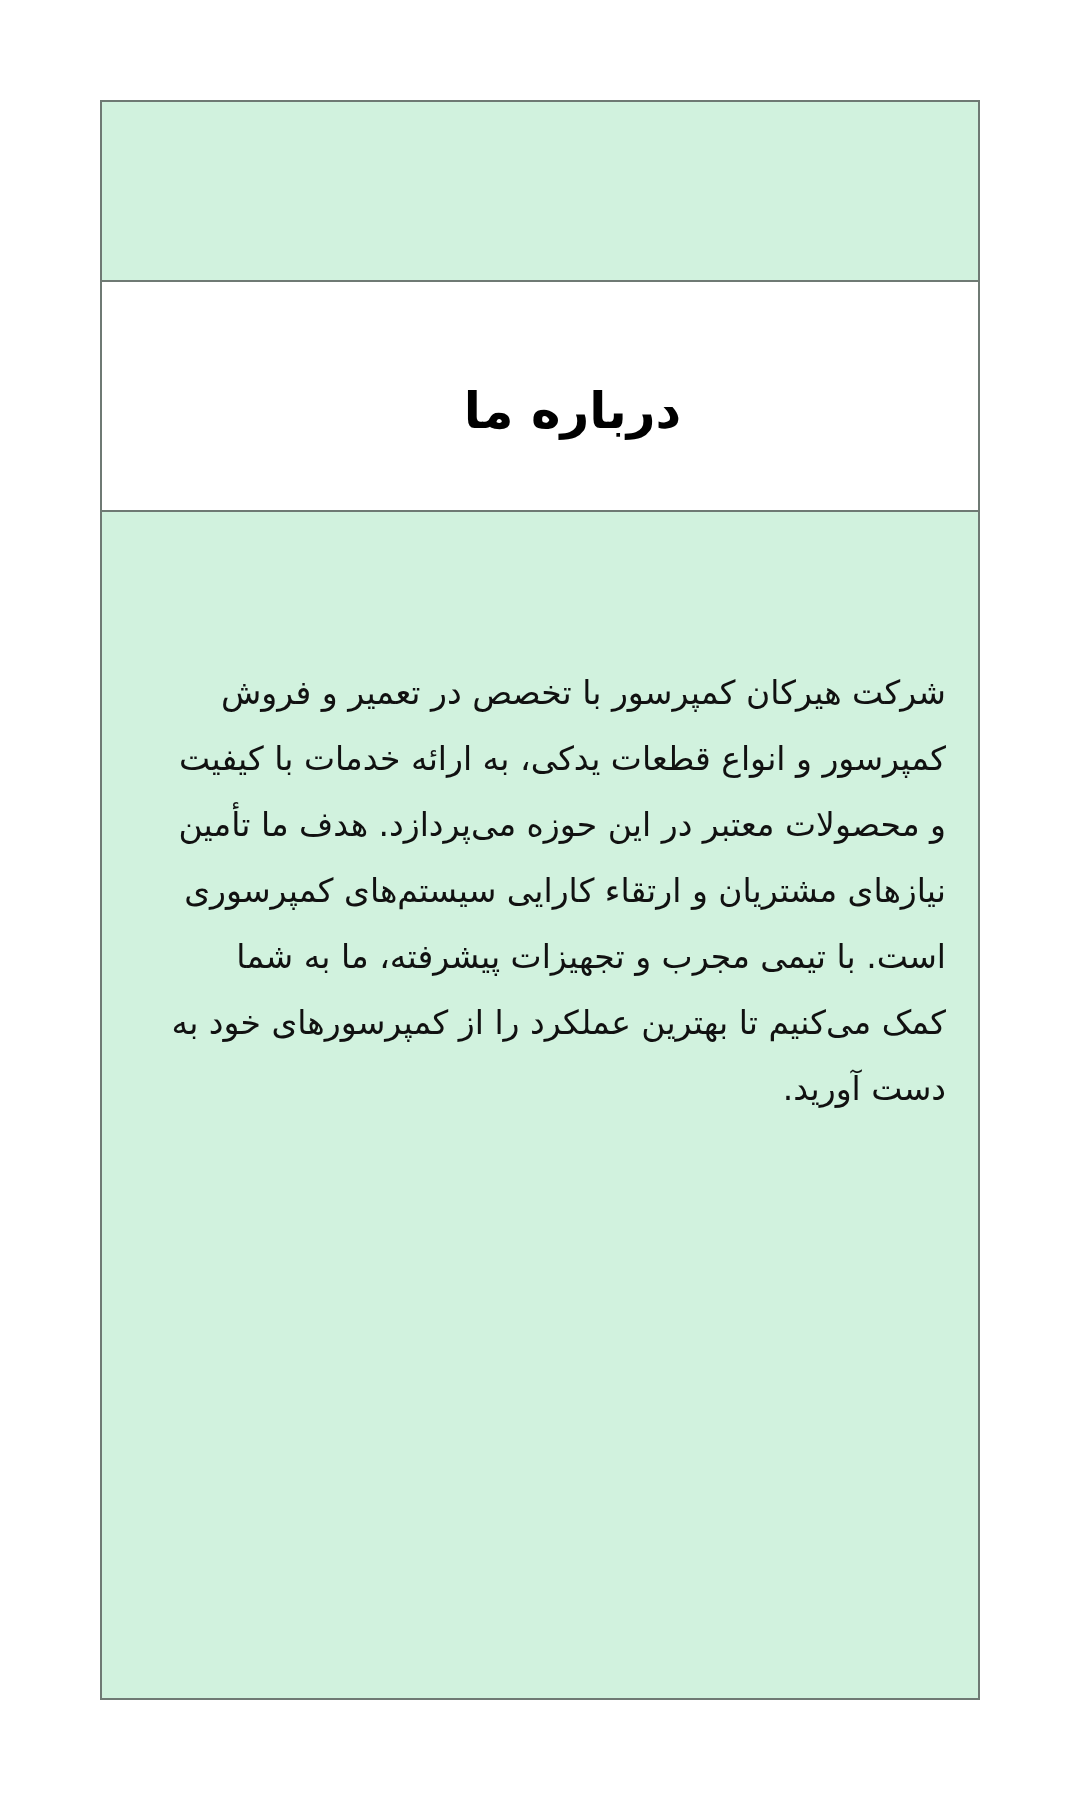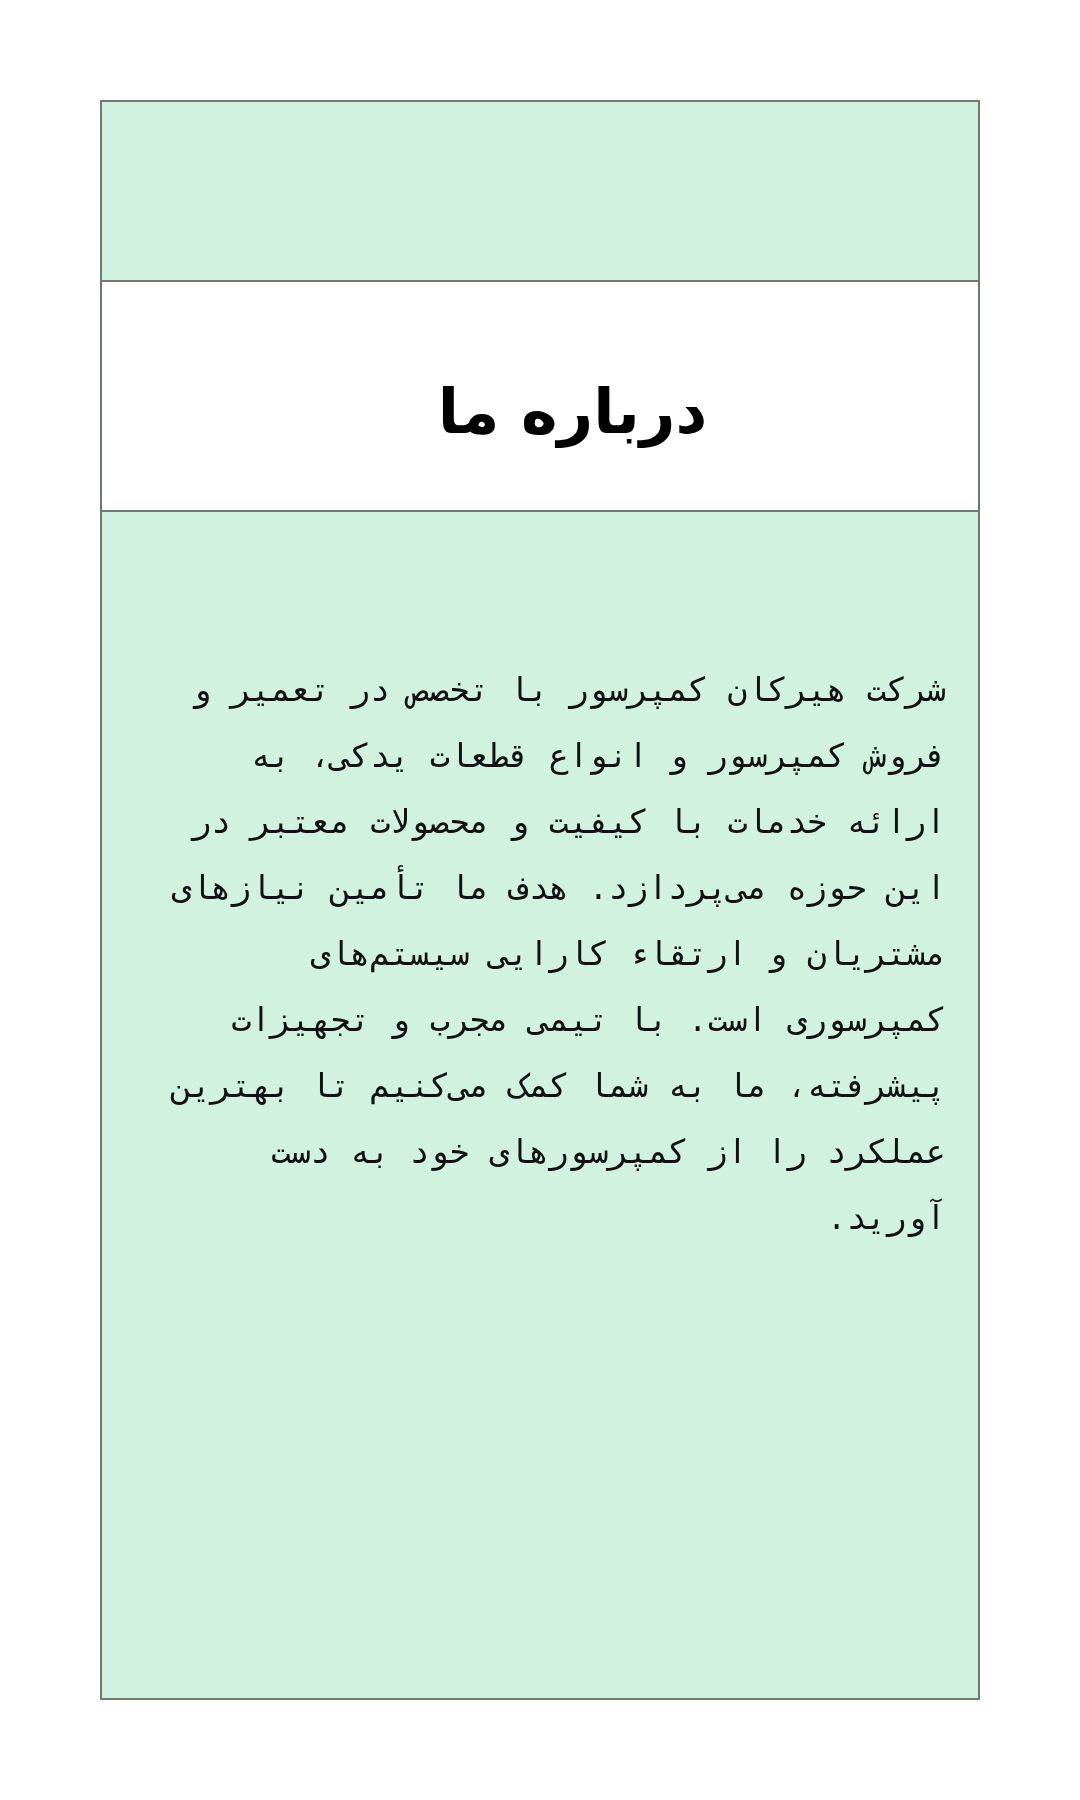--- a/index.html
+++ b/index.html
@@ -39,32 +39,31 @@
     background: #ffffff;
     border-bottom: 2px solid #6f7a74;
     display: flex;
     align-items: center;
     justify-content: center;
     padding-left: 65px; 
   }
   .band-title h1 {
     margin: 0;
     padding-top: 30px;
-    font-size: 62px;
+    font-size: 50px;
     font-weight: bold;
     color: #000000;
     direction: rtl;
     unicode-bidi: plaintext;
     white-space: nowrap;
   }
   .band-body {
     flex: 1;
     background: #d1f2de;
     overflow: hidden;
-    font-family: Liberation Mono, monospace;
   }
   .band-body p {
     margin: 0;
     padding: 148px 32px 0 66px;
     direction: rtl;
     text-align: right;
     font-size: 33px;
     font-weight: 400;
     line-height: 66px;
     color: #111111;

